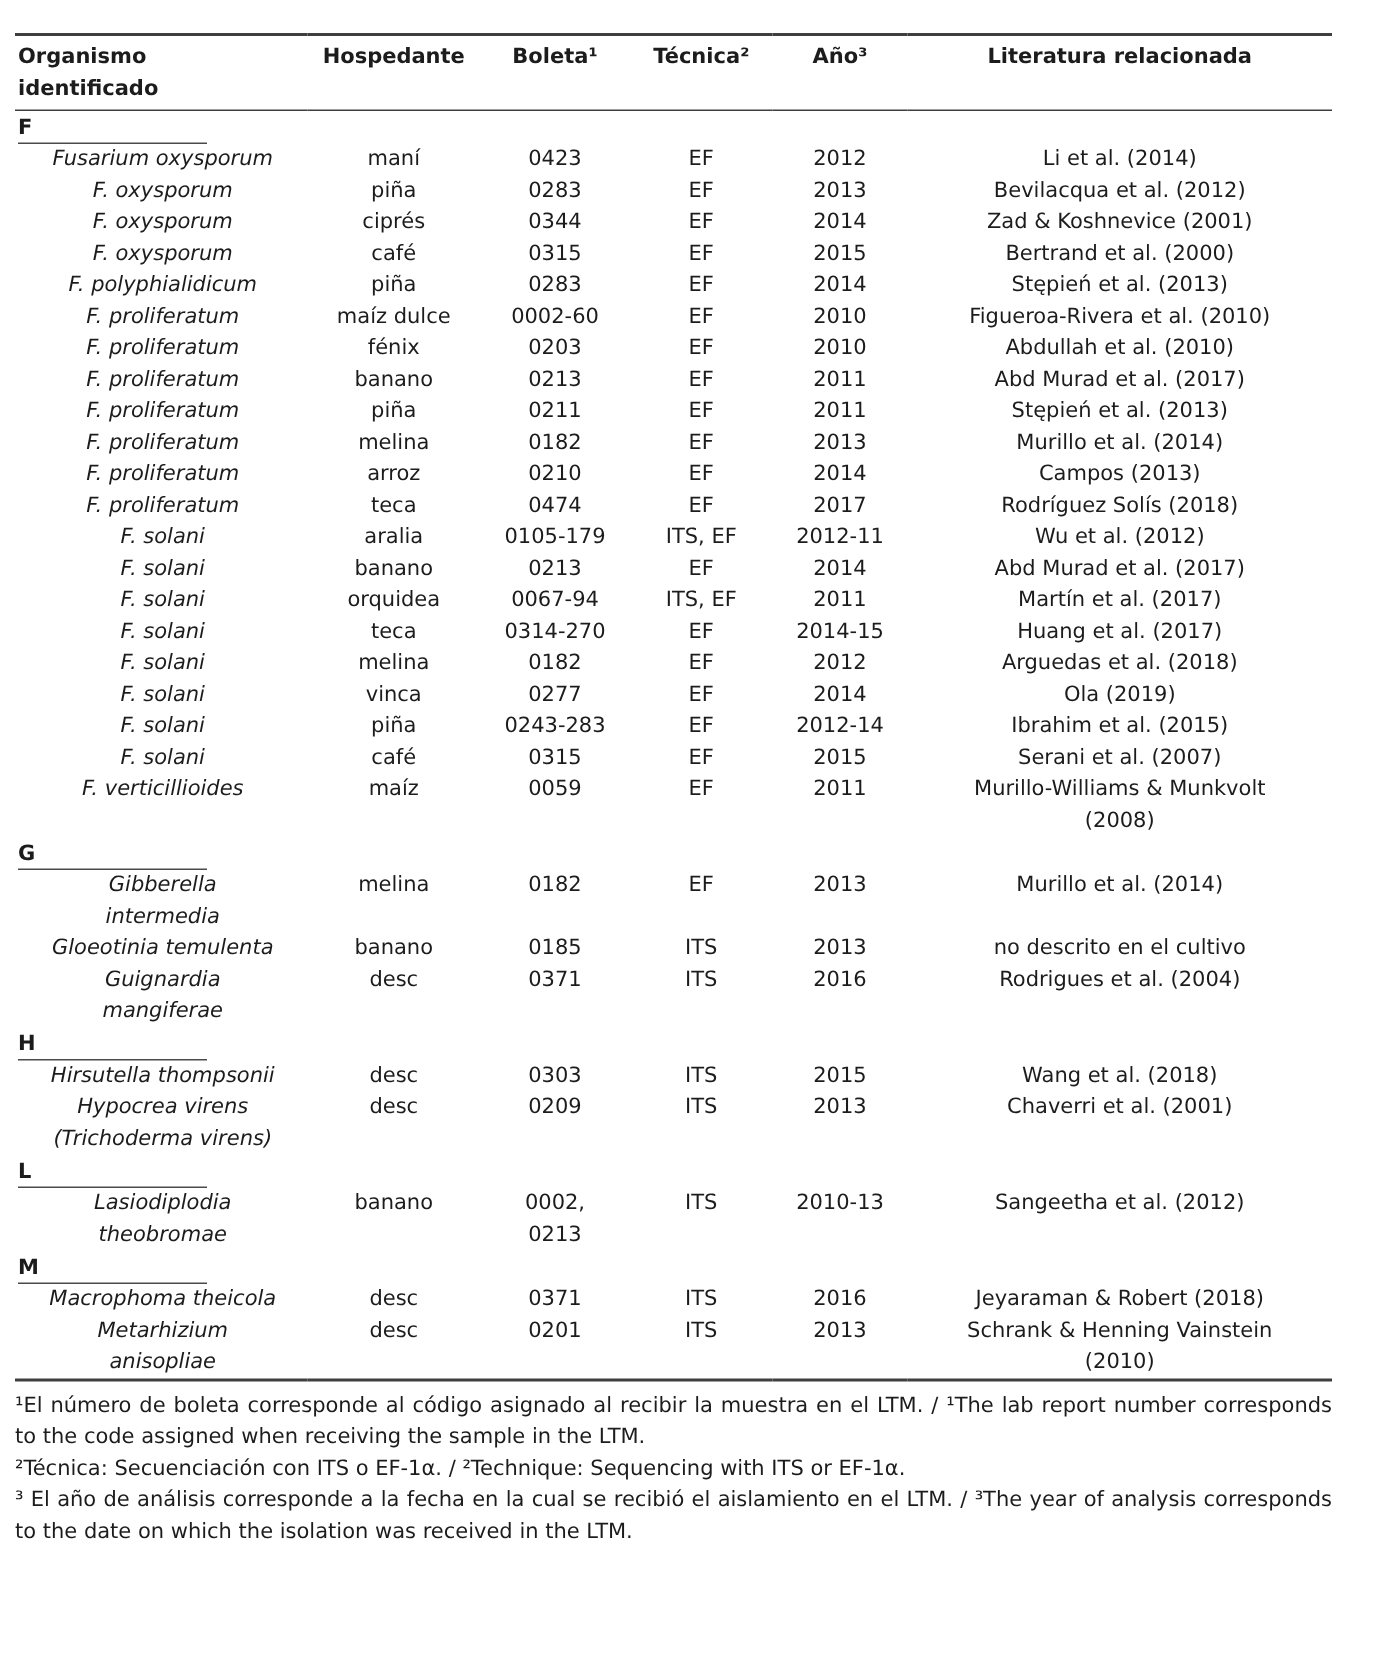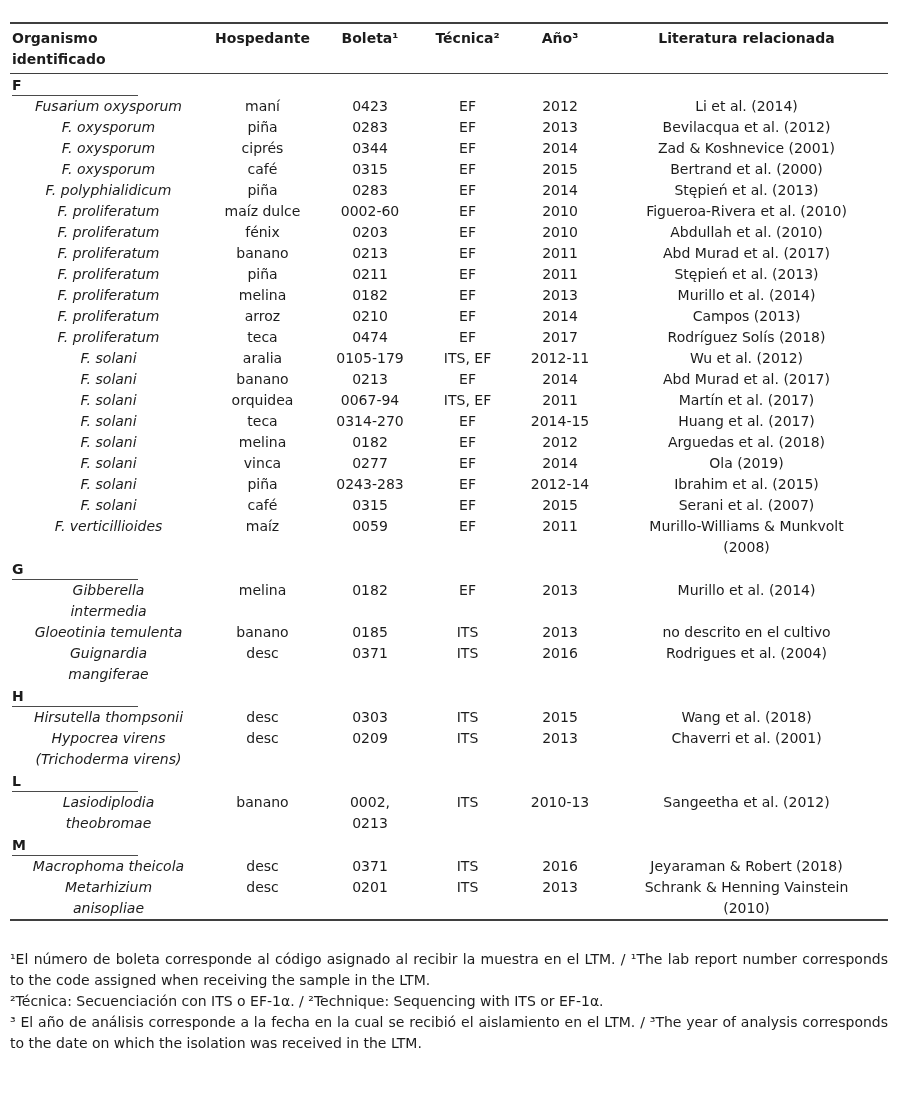--- a/index.html
+++ b/index.html
@@ -43,21 +43,21 @@
     display: inline-block;
     width: 126px;
     font-weight: 700;
     line-height: 20px;
     border-bottom: 1px solid #4a4a4a;
   }
   .organism-name { font-style: italic; }
   .organism-suffix { font-style: normal; }
 
   .footnotes {
-    margin-top: 28px;
+    margin-top: 6px;
     width: 878px;
     text-align: justify;
     line-height: 21px;
   }
   .footnotes p { margin: 0; }
 </style>
 </head>
 <body>
 
 <div class="page">

